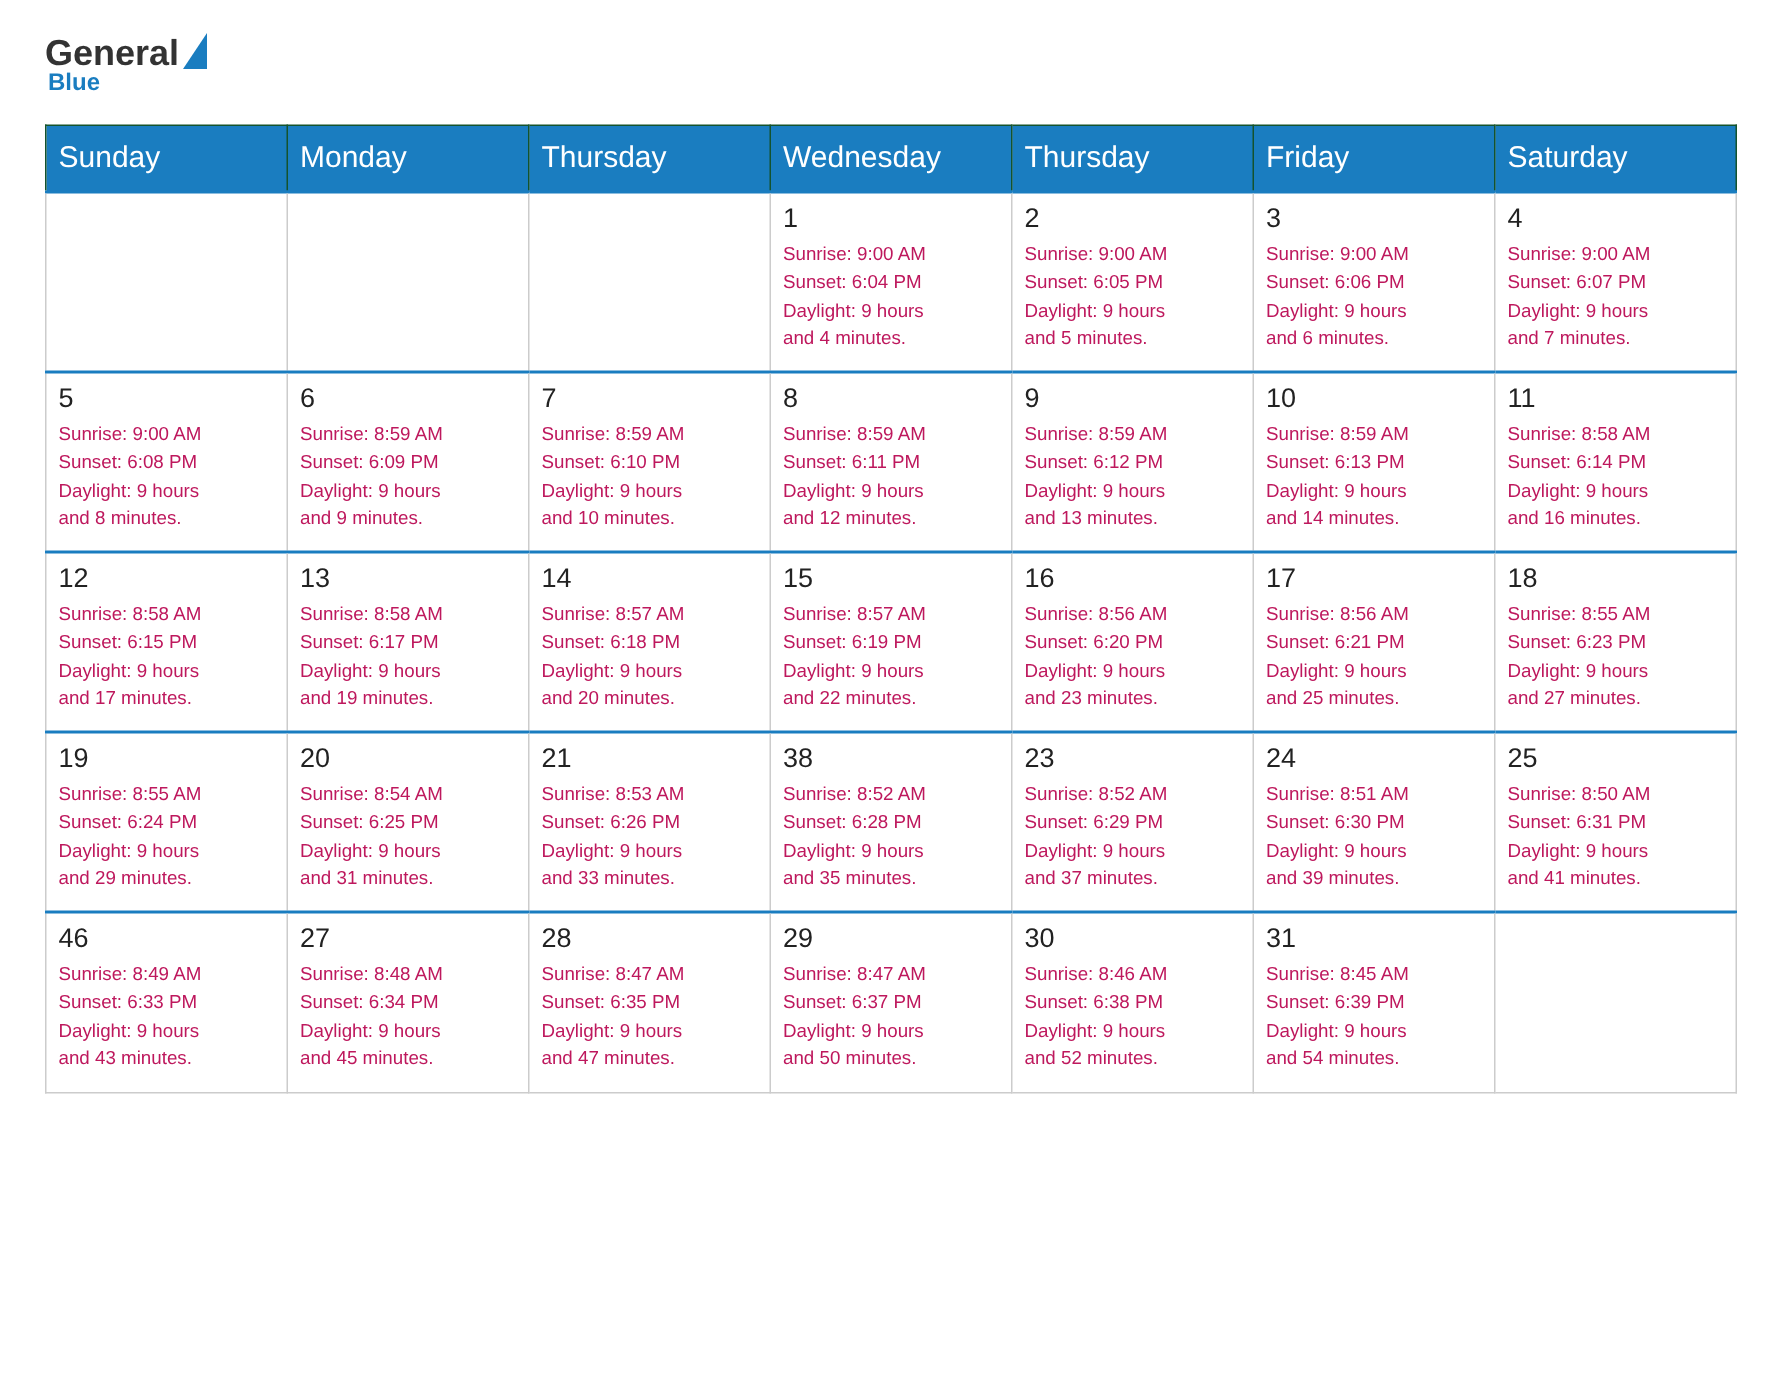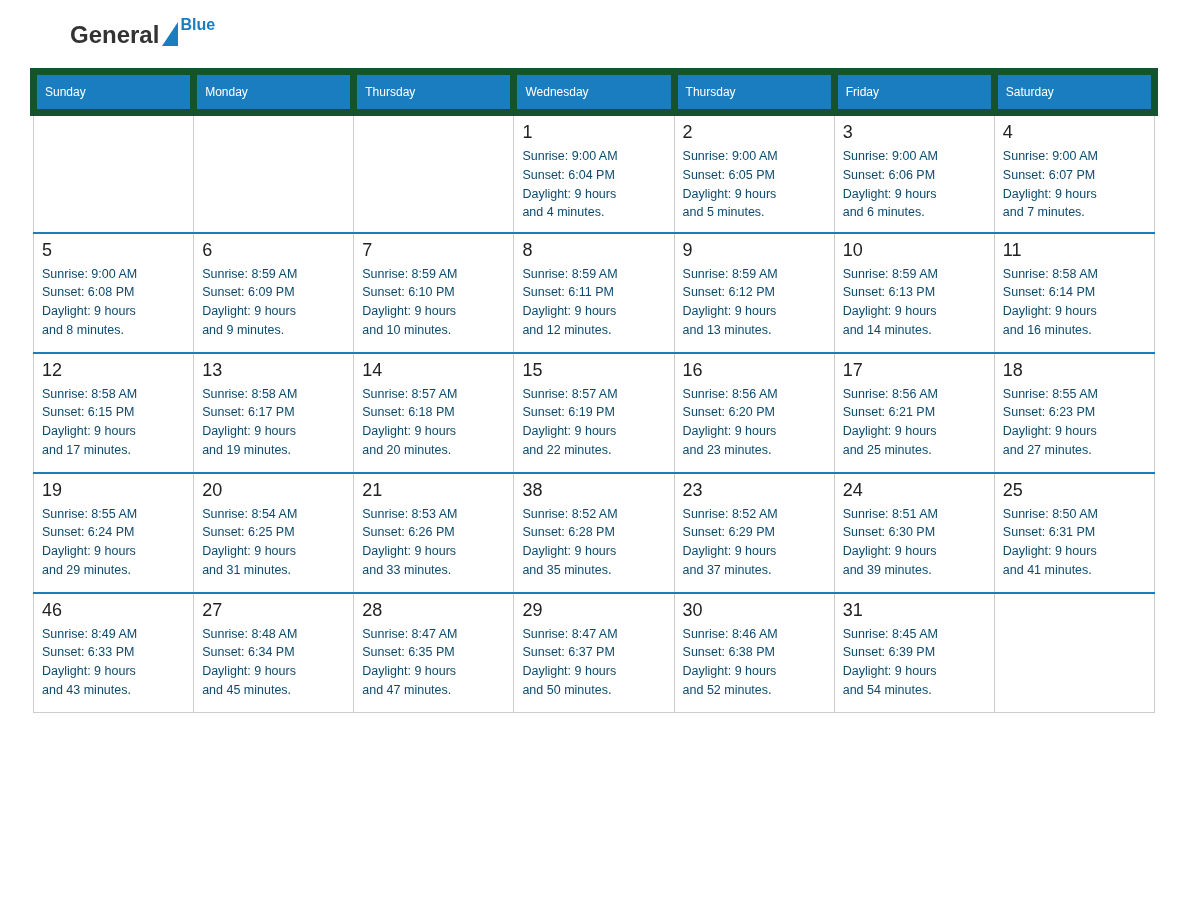--- a/index.html
+++ b/index.html
@@ -11,22 +11,21 @@
       min-height: 918px;
     }
     .header {
       display: flex;
       justify-content: space-between;
       align-items: flex-start;
       margin-bottom: 18px;
     }
     .logo-wrapper {
       display: flex;
-      flex-direction: row;
-      margin-left: 40px;
+      flex-direction: column;
     }
     .logo-row1 {
       display: flex;
       align-items: center;
     }
     .title-block {
       text-align: right;
     }
     .title-block h1 {
       font-size: 48px;
@@ -40,44 +39,44 @@
       margin-top: 4px;
     }
     .calendar {
       width: 100%;
       border-collapse: collapse;
       table-layout: fixed;
     }
     .calendar thead tr th {
       background-color: #1a7dc0;
       color: #fff;
-      font-size: 12px;
+      font-size: 20px;
       font-weight: normal;
       padding: 10px 8px;
       text-align: left;
-      border: 7px solid #14532d;
+      border: 1px solid #14532d;
     }
     .calendar tbody tr td {
       vertical-align: top;
       padding: 6px 8px;
       border: 1px solid #ccc;
       border-top: 2px solid #1a7dc0;
       font-size: 12.5px;
       color: #333;
       height: 120px;
     }
     .day-number {
       font-size: 18px;
       color: #222;
       display: block;
       margin-bottom: 4px;
     }
     .day-info {
       font-size: 12.5px;
-      color: #0c4a6e;
+      color: #be185d;
       line-height: 1.5;
     }
   </style>
 </head>
 <body>
 
 <div class="header">
   <div class="logo-wrapper">
     <div class="logo-row1">
       <span style="font-size:24px;font-weight:bold;color:#333;">General</span>

